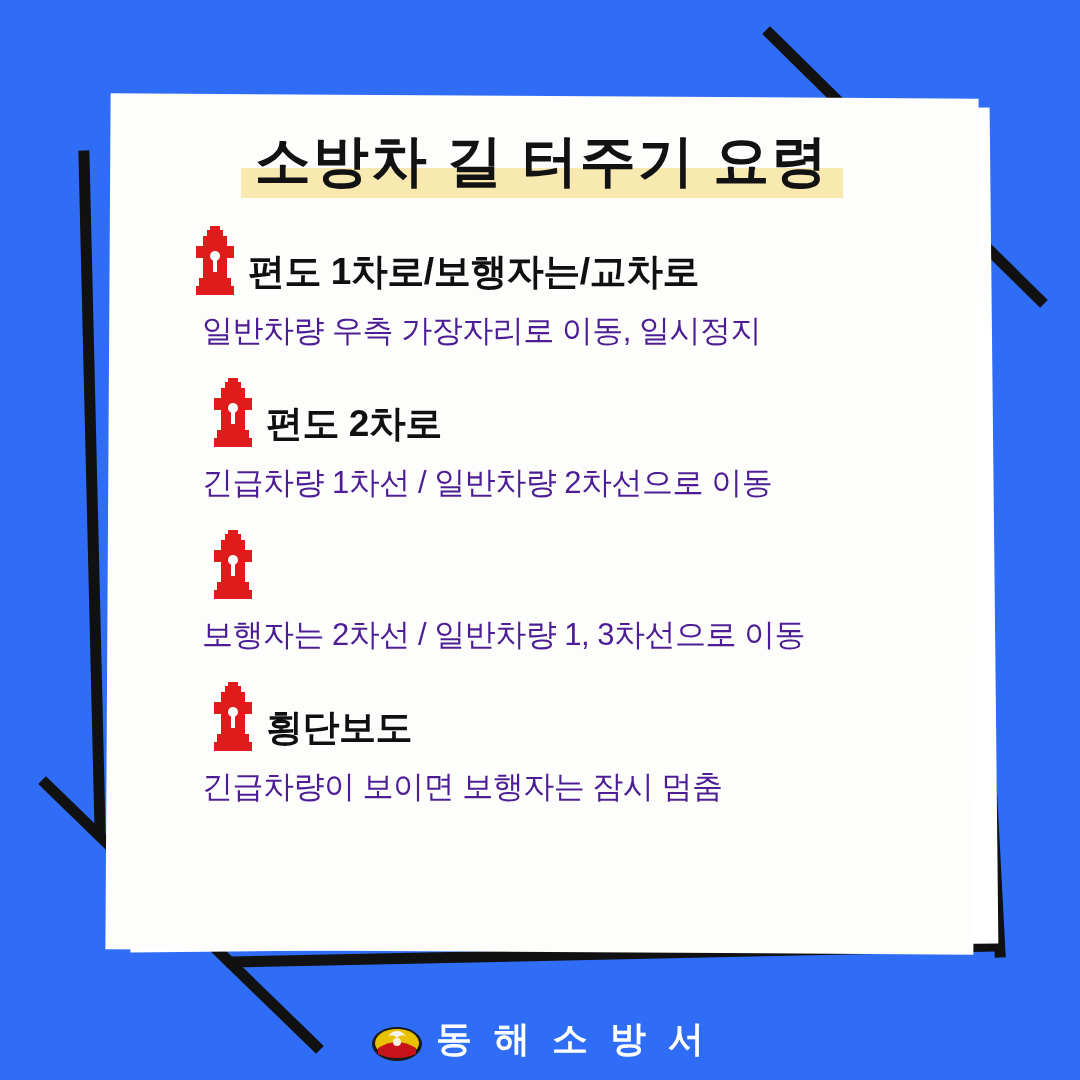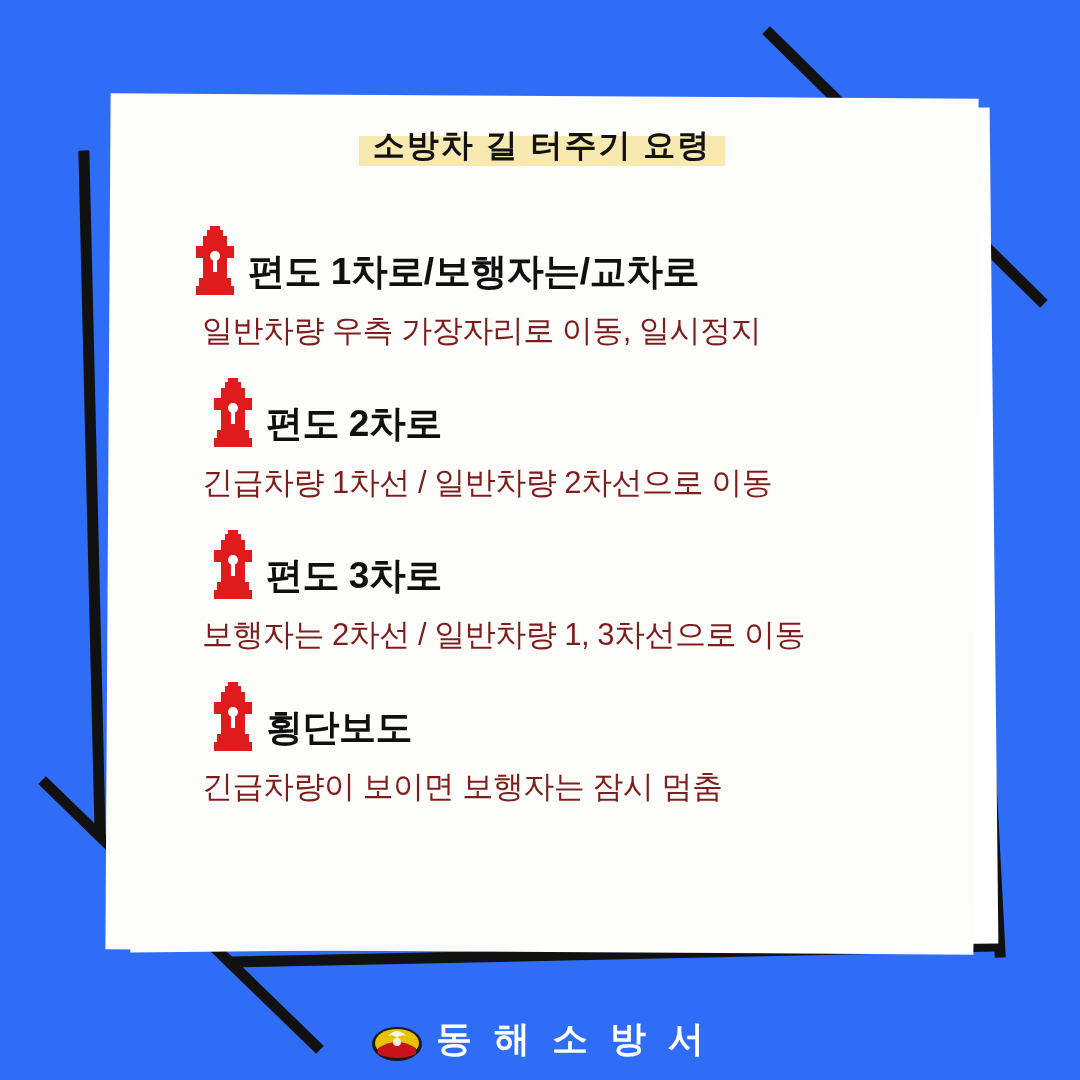--- a/index.html
+++ b/index.html
@@ -72,21 +72,21 @@
     left: 0;
     right: 0;
     bottom: 8px;
     height: 30px;
     background: #f7e9b0;
     z-index: 0;
   }
   .title-text {
     position: relative;
     z-index: 1;
-    font-size: 32px;
+    font-size: 56px;
     font-weight: 700;
     letter-spacing: 2px;
     color: #121212;
     white-space: nowrap;
   }
 
   
   .entries {
     position: absolute;
     left: 88px;
@@ -112,21 +112,21 @@
     font-size: 37px;
     font-weight: 700;
     color: #101010;
     line-height: 1.0;
     padding-bottom: 6px;
     letter-spacing: -0.5px;
     white-space: nowrap;
   }
   .entry-body {
     font-size: 31px;
-    color: #7f1d1d;
+    color: #4c1d95;
     letter-spacing: -0.5px;
     margin-top: 14px;
     margin-left: 6px;
     white-space: nowrap;
   }
 
   
   .footer {
     position: absolute;
     left: 0;
@@ -223,21 +223,20 @@
               <rect x="11" y="4" width="16" height="8" fill="#e01b1b"></rect>
               <rect x="14" y="0" width="10" height="5" fill="#e01b1b"></rect>
               <rect x="0" y="20" width="8" height="12" fill="#e01b1b"></rect>
               <rect x="30" y="20" width="8" height="12" fill="#e01b1b"></rect>
               <rect x="3" y="52" width="32" height="8" fill="#e01b1b"></rect>
               <rect x="0" y="60" width="38" height="9" fill="#e01b1b"></rect>
               <circle cx="19" cy="30" r="5" fill="#ffffff"></circle>
               <rect x="17" y="34" width="4" height="12" fill="#ffffff"></rect>
             </svg>
           </span>
-          <span class="entry-heading">편도 3차로</span>
         </div>
         <div class="entry-body">보행자는 2차선 / 일반차량 1, 3차선으로 이동</div>
       </div>
 
       <div class="entry">
         <div class="entry-head" style="padding-left:18px;text-align:center;">
           <span class="hydrant">
             <svg viewBox="0 0 38 70" width="38" height="70">
               <rect x="7" y="10" width="24" height="42" fill="#e01b1b"></rect>
               <rect x="11" y="4" width="16" height="8" fill="#e01b1b"></rect>

